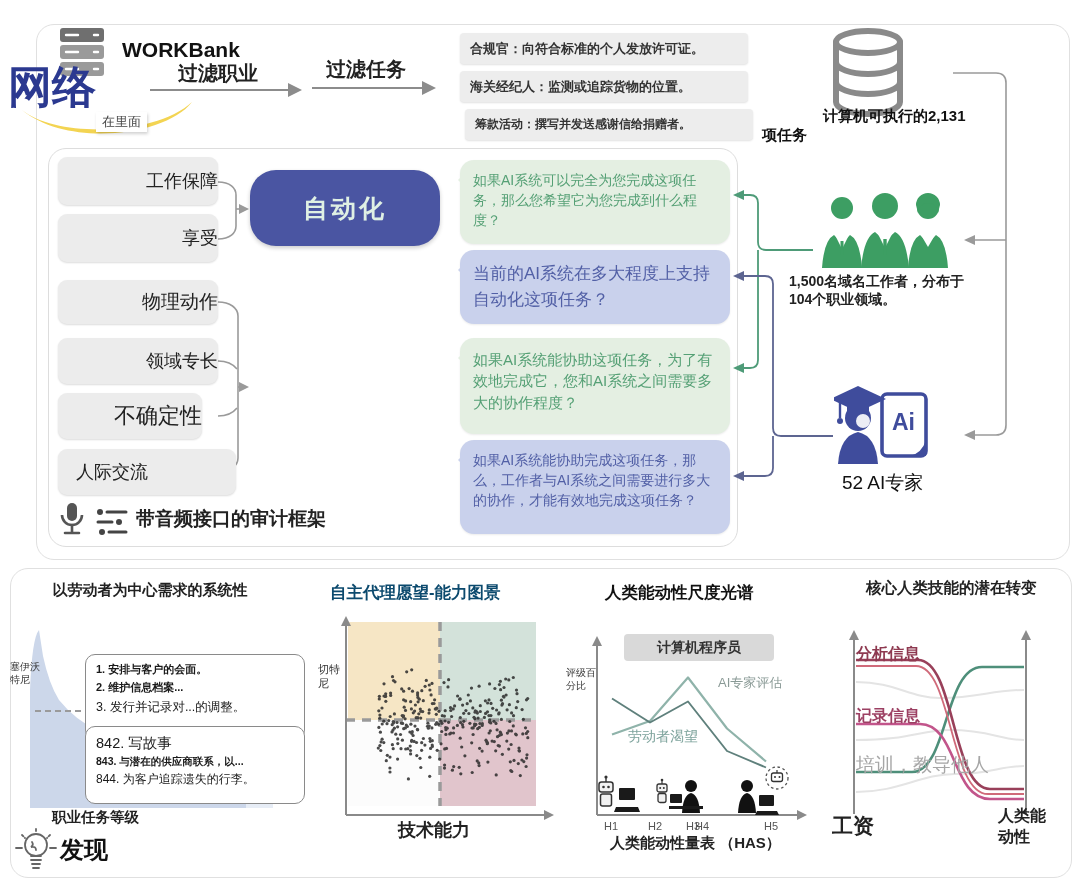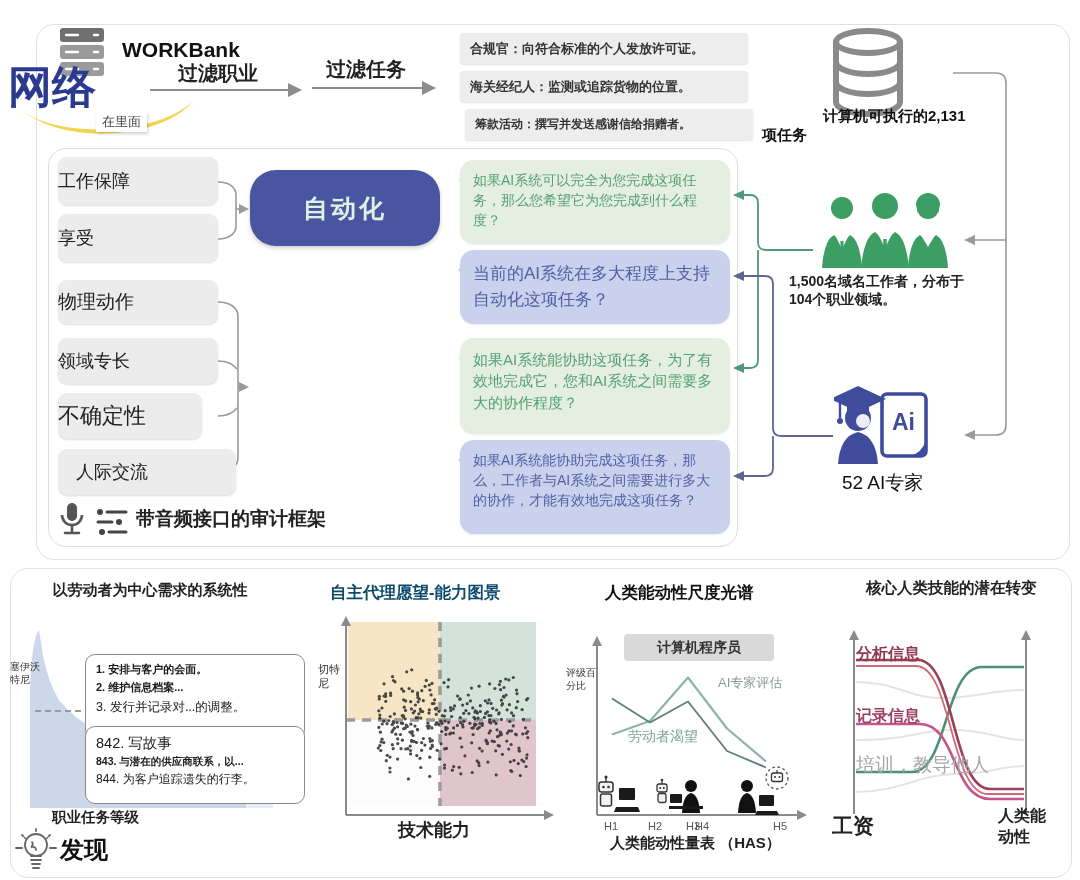--- a/index.html
+++ b/index.html
@@ -1,21 +1,21 @@
 <!DOCTYPE html>
 <html><head>
 <meta charset="utf-8">
 <style>
   html,body{margin:0;padding:0;background:#fff;}
   .stage{position:relative;width:1080px;height:880px;background:#fff;overflow:hidden;
          font-family:"Liberation Sans","DejaVu Sans",sans-serif;color:#222;}
   .abs{position:absolute;}
   .panel{position:absolute;border:1px solid #e0e0e0;border-radius:18px;background:#fff;}
   .graybox{position:absolute;background:#ececec;border-radius:9px;box-shadow:0 1px 2px rgba(0,0,0,.14);
-           display:flex;align-items:center;justify-content:flex-start;color:#222;}
+           display:flex;align-items:center;justify-content:flex-end;color:#222;}
   .taskbox{position:absolute;background:#ededed;border-radius:4px;box-shadow:0 1px 2px rgba(0,0,0,.12);
            display:flex;align-items:center;padding:0 10px;font-weight:600;color:#333;}
   .bigbox{position:absolute;border-radius:26px;display:flex;align-items:center;justify-content:center;
           font-weight:700;letter-spacing:3px;box-shadow:0 2px 4px rgba(0,0,0,.2);}
   .bubble{position:absolute;border-radius:14px;padding:11px 13px;line-height:1.42;box-shadow:0 1px 2px rgba(0,0,0,.08);}
   .bubble:before{content:"";position:absolute;left:-9px;top:13px;border:7px solid transparent;}
   .bubble-green{background:#e4efe2;color:#55a075;}
   .bubble-green:before{border-right-color:#e4efe2;}
   .bubble-blue{background:#c9d1ec;color:#5260a6;}
   .bubble-blue:before{border-right-color:#c9d1ec;}
@@ -648,21 +648,21 @@
     </g>
   </svg>
 
   <div class="lbl" style="left:718px;top:674px;font-size:13px;color:#8a9a96;z-index:4;">AI专家评估</div>
   <div class="lbl" style="left:628px;top:728px;font-size:14px;color:#7da39c;z-index:4;">劳动者渴望</div>
 
   <div class="lbl" style="left:604px;top:820px;width:26px;text-align:left;font-size:11px;color:#555;z-index:4;">H1</div>
   <div class="lbl" style="left:642px;top:820px;width:26px;text-align:center;font-size:11px;color:#555;z-index:4;">H2</div>
   <div class="lbl" style="left:680px;top:820px;width:26px;text-align:center;font-size:11px;color:#555;z-index:4;">H3</div>
   <div class="lbl" style="left:689px;top:820px;width:26px;text-align:center;font-size:11px;color:#555;z-index:4;">H4</div>
-  <div class="lbl" style="left:758px;top:820px;width:26px;text-align:center;font-size:11px;color:#555;z-index:4;margin-left:9px;">H5</div>
+  <div class="lbl" style="left:758px;top:820px;width:26px;text-align:center;font-size:11px;color:#555;z-index:4;">H5</div>
   <div class="lbl" style="left:610px;top:834px;font-size:15px;font-weight:600;color:#222;z-index:4;">人类能动性量表 （HAS）</div>
 
   <div class="lbl" style="left:866px;top:578px;width:172px;font-size:15.5px;font-weight:600;line-height:1.35;z-index:4;">核心人类技能的潜在转变</div>
   <svg class="abs" style="left:840px;top:622px;z-index:2;" width="200" height="200" viewBox="0 0 200 200">
     <g stroke="#e4e4e4" stroke-width="2" fill="none">
       <path d="M16,60 C55,60 70,76 100,76 C140,76 150,68 184,68"></path>
       <path d="M16,118 C70,118 80,108 110,108 C150,108 160,118 184,118"></path>
       <path d="M16,170 C60,170 80,152 115,152 C150,152 160,144 184,144"></path>
     </g>
     <path d="M16,150 H72 C108,150 104,45 142,45 H184" fill="none" stroke="#4e8f7a" stroke-width="2.6"></path>

